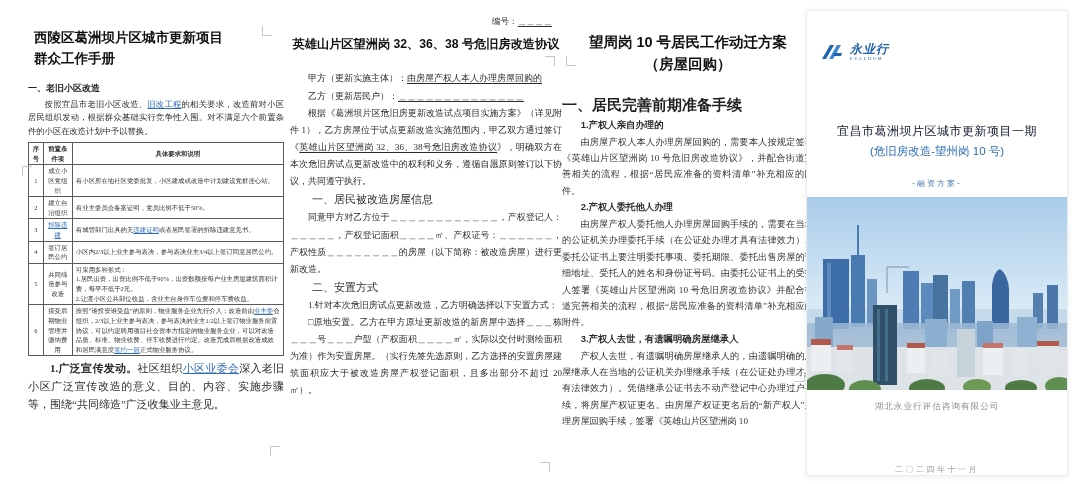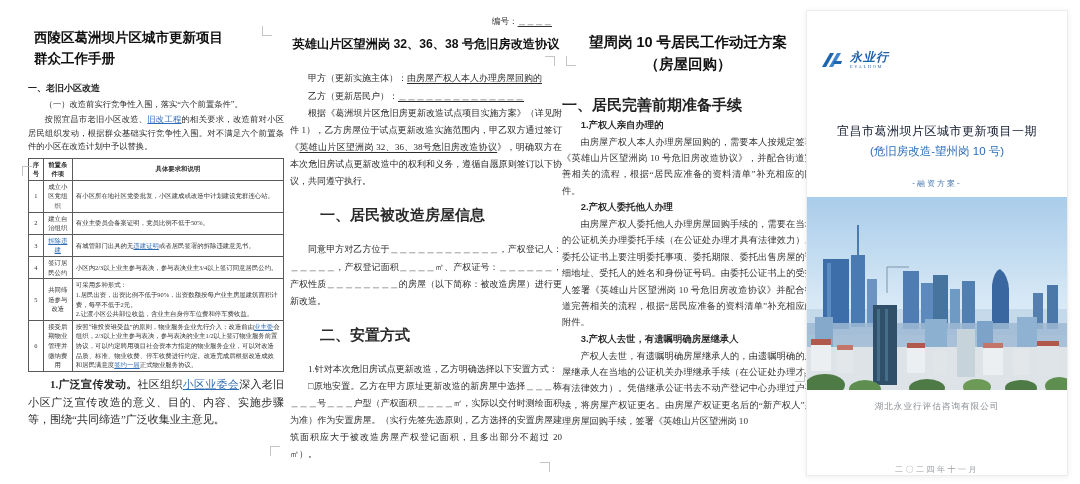--- a/index.html
+++ b/index.html
@@ -21,32 +21,32 @@
   .p1-bottom{font-size:11px;line-height:1.62;text-align:justify;text-indent:2em;margin-top:3px;}
   .lead-bold{font-weight:bold;}
 
   
   .page2{left:288px;top:12px;width:272px;padding:0 2px;}
   .p2-no{text-align:right;font-size:8.6px;margin:4px 10px 8px 0;color:#333;}
   .p2-title{font-family:"Liberation Sans",sans-serif;text-align:center;font-weight:bold;font-size:12.2px;color:#111;margin:0 0 16px;}
   .p2 .body{font-size:9px;line-height:1.9;text-align:justify;margin:0;}
   .p2 .party{font-size:9px;line-height:2.0;text-indent:2em;}
   .u{text-decoration:underline;text-underline-offset:2px;}
-  .p2 .h2{font-family:"Liberation Sans",sans-serif;font-weight:bold;font-size:15px;text-indent:2em;margin:16px 0;}
+  .p2 .h2{font-family:"Liberation Sans",sans-serif;font-weight:normal;font-size:11px;text-indent:2em;margin:2px 0;}
 
   
   .page3{left:562px;top:26px;width:252px;}
   .p3-title{font-family:"Liberation Sans",sans-serif;text-align:center;font-weight:bold;font-size:14.5px;line-height:1.5;color:#111;margin:6px 0 20px;}
   .p3 .h-sec{font-size:15px;margin:6px 0 4px;}
   .p3 .h-sub{font-family:"Liberation Sans",sans-serif;font-weight:bold;font-size:9.4px;text-indent:2em;margin:2px 0;}
   .p3 .body{font-size:9.2px;line-height:1.78;text-align:justify;text-indent:2em;margin:0;color:#333;}
 
   
   .page4{left:806px;top:10px;width:260px;height:464px;border:1px solid #ececec;box-shadow:0 1px 6px rgba(0,0,0,.07);}
-  .logo-row{position:absolute;top:40px;left:13px;display:flex;align-items:flex-start;gap:4px;}
+  .logo-row{position:absolute;top:32px;left:13px;display:flex;align-items:flex-start;gap:4px;}
   .logo-texts{display:flex;flex-direction:column;line-height:1;}
   .logo-cn{color:#1d5fa8;font-weight:bold;font-size:12px;font-style:italic;letter-spacing:1px;}
   .logo-en{color:#2a6cb5;font-size:4.5px;letter-spacing:1.6px;margin-top:2px;}
   .p4-title{position:absolute;top:112px;left:0;width:100%;text-align:center;color:#0f172a;font-family:"Liberation Sans",sans-serif;font-size:12px;letter-spacing:0.5px;}
   .p4-title2{position:absolute;top:133px;left:0;width:100%;text-align:center;color:#2a6cb5;font-family:"Liberation Sans",sans-serif;font-size:11.5px;}
   .p4-sub{position:absolute;top:167px;left:0;width:100%;text-align:center;color:#4b7ab0;font-size:8px;letter-spacing:2px;}
   .skyline{position:absolute;top:186px;left:0;width:260px;height:193px;display:block;}
   .p4-company{position:absolute;top:390px;left:0;width:100%;text-align:center;color:#8a8f94;font-size:8.6px;letter-spacing:1px;}
   .p4-date{position:absolute;top:409px;left:0;width:100%;text-align:center;color:#9aa0a5;font-size:8px;letter-spacing:2.5px;margin-top:44px;}
 
@@ -64,21 +64,20 @@
 <body>
 
 <div class="canvas">
 
   <section class="page page1 p1">
     <div class="p1-title">
       <div>西陵区葛洲坝片区城市更新项目</div>
       <div>群众工作手册</div>
     </div>
     <div class="h-sec">一、老旧小区改造</div>
-    <p class="body indent">（一）改造前实行竞争性入围，落实“六个前置条件”。</p>
     <p class="body indent"><span>按照宜昌市老旧小区改造、</span><span class="link">旧改工程</span><span>的相关要求，改造前对小区居民组织发动，根据群众基础实行竞争性入围。对不满足六个前置条件的小区在改造计划中予以替换。</span></p>
 
     <table class="pre">
       <tbody>
           <tr>
         <th>序号</th>
         <th>前置条件项</th>
         <th>具体要求和说明</th>
       </tr>
       <tr>

